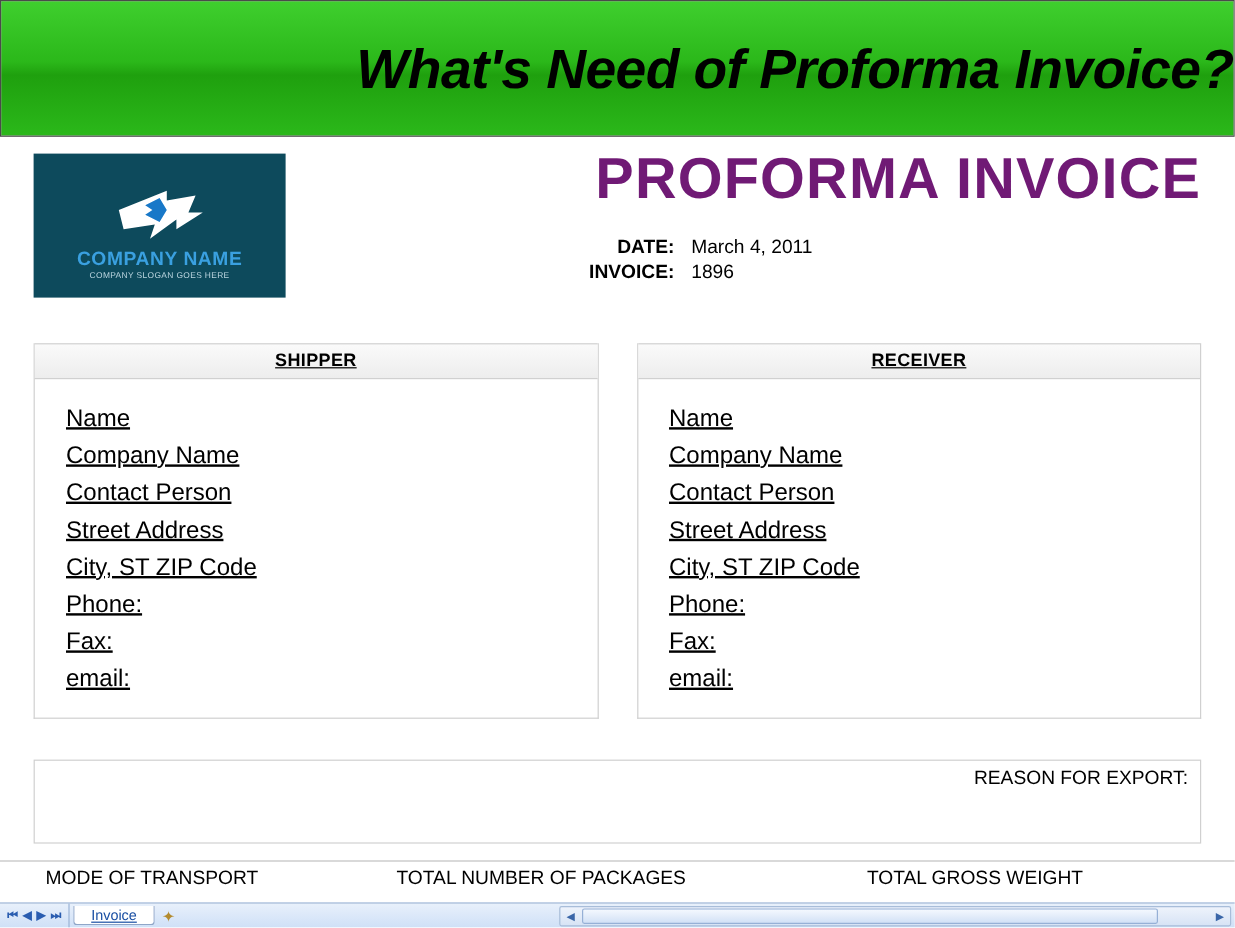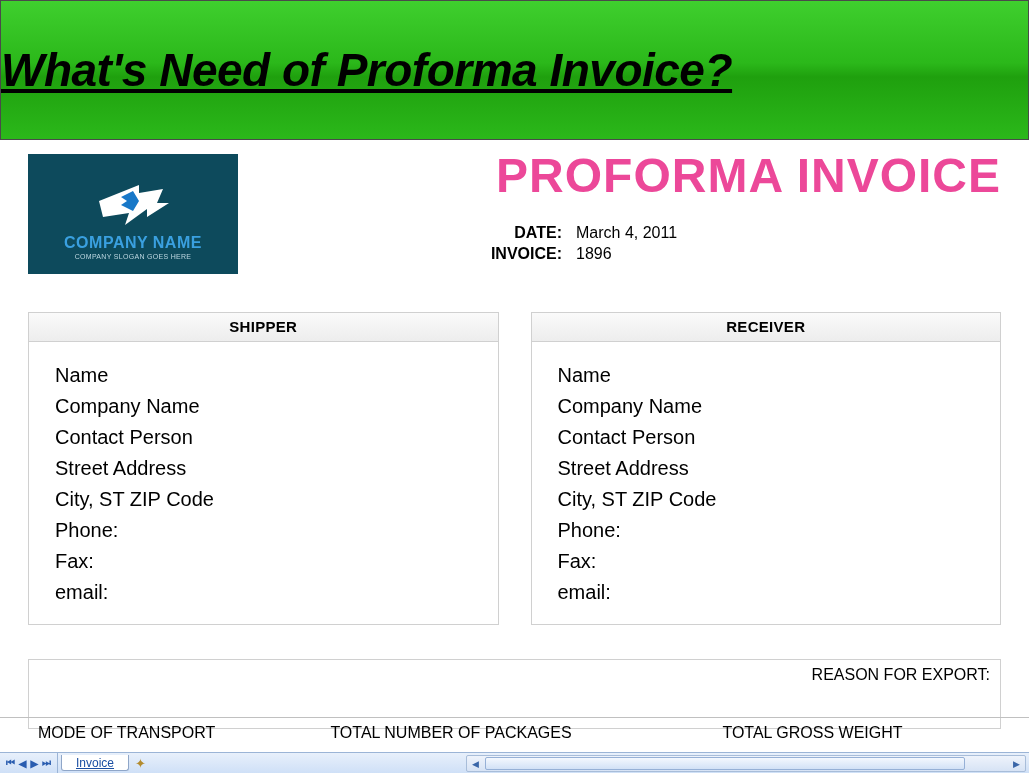--- a/index.html
+++ b/index.html
@@ -7,25 +7,24 @@
     font-family: Arial, Helvetica, sans-serif;
     background: #fff;
     width: 1029px;
     height: 773px;
     overflow: hidden;
     position: relative;
   }
   .slide-title-bar {
     background: linear-gradient(to bottom, #3fcf2e 0%, #2bb81a 45%, #1fa00e 55%, #2bb81a 100%);
     border: 1px solid #4a4a4a;
-    height: 140px;
-    display: flex;
-    align-items: center;
-    justify-content: flex-start;
-    text-decoration: underline;
+    height: 114px;
+    display: flex;
+    align-items: center;
+    justify-content: flex-end;
   }
   .slide-title {
     font-size: 46px;
     font-weight: 900;
     font-style: italic;
     color: #000;
     letter-spacing: -0.5px;
   }
   .content-area {
     padding: 14px 28px 0 28px;
@@ -68,21 +67,21 @@
     margin-top: 1px;
   }
   .invoice-header {
     flex: 1;
     padding-left: 14px;
   }
   .invoice-title {
     font-size: 48px;
     font-weight: 900;
     letter-spacing: 1px;
-    color: #ec4899;
+    color: #701a75;
     text-align: right;
     line-height: 1;
     margin-top: -2px;
   }
   .meta-rows {
     margin-top: 24px;
     font-size: 16px;
     display: flex;
     flex-direction: column;
     gap: 3px;
@@ -94,20 +93,21 @@
   }
   .meta-label {
     width: 310px;
     text-align: right;
     font-weight: 700;
   }
   .meta-value { }
   .party-row {
     display: flex;
     gap: 32px;
+    text-decoration: underline;
   }
   .party-box {
     flex: 1;
     border: 1px solid #d0d0d0;
     border-top: none;
     padding-bottom: 16px;
   }
   .party-header {
     background: linear-gradient(to bottom, #fafafa, #ededed);
     border-top: 1px solid #d0d0d0;

